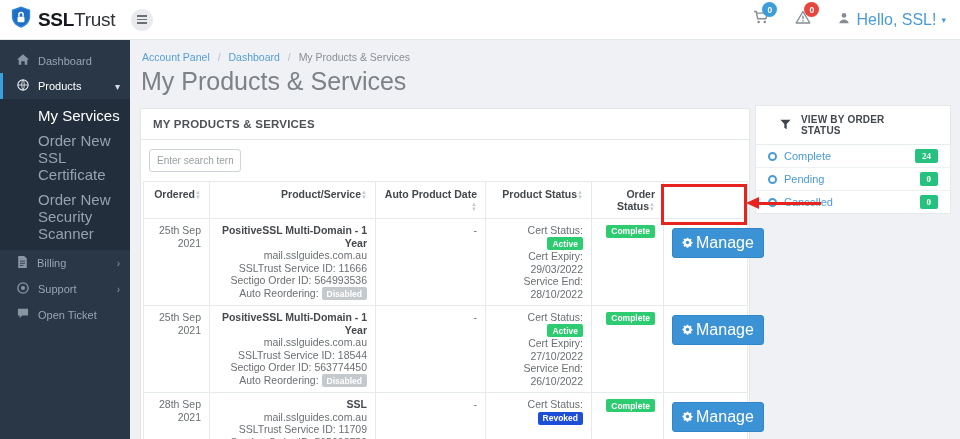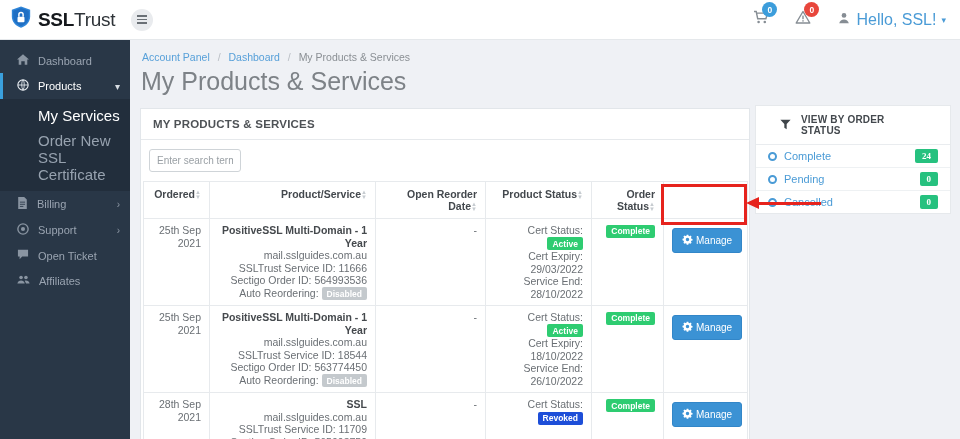--- a/index.html
+++ b/index.html
@@ -93,21 +93,21 @@
     padding:1.5px 5px; border-radius:2px; line-height:10px; vertical-align:middle;
   }
   .badge.green { background:#2ecc71; }
   .badge.yellow { background:#1d4ed8; }
   .badge.gray { background:#c4c9cd; }
 
   .manage-cell { text-align:center; vertical-align:top; padding-top:9px; }
   .manage-btn {
     display:inline-flex; align-items:center; gap:3px;
     background:#3b92d4; border:1px solid #3286c8; border-radius:3px;
-    color:#fff; font-size:10px; padding:5px 9px; cursor:pointer;
+    color:#fff; font-size:16px; padding:5px 9px; cursor:pointer;
     font-family:"Liberation Sans", sans-serif;
   }
 
   
   .side-panel {
     position:absolute; left:625px; top:65px; width:196px;
     background:#ffffff; border:1px solid #e6e9ec;
   }
   .sp-header {
     display:flex; align-items:center; gap:10px; padding:8px 24px;
@@ -211,20 +211,21 @@
           <circle cx="7" cy="7" r="6" fill="none" stroke="#e8edf2" stroke-width="1.3"></circle>
           <path d="M1 7h12M7 1c2 1.8 2 9.2 0 12M7 1c-2 1.8-2 9.2 0 12" fill="none" stroke="#e8edf2" stroke-width="1"></path>
         </svg>
       </span>
       <span>Products</span>
       <span class="chev">▾</span>
     </div>
     <div class="submenu">
       <span class="sub-item active">My Services</span>
       <span class="sub-item">Order New SSL Certificate</span>
+      <span class="sub-item">Order New Security Scanner</span>
     </div>
     <div class="side-item">
       <span>
         <svg width="11" height="12" viewBox="0 0 12 14">
             <path d="M1 0h7l3 3v11H1z" fill="#8a95a2"></path>
             <path d="M3 6h6M3 8.5h6M3 11h4" stroke="#293747" stroke-width="1"></path>
           </svg>
       </span>
       <span>Billing</span>
       <span class="chev">›</span>
@@ -239,31 +240,20 @@
       <span>Support</span>
       <span class="chev">›</span>
     </div>
     <div class="side-item">
       <span>
         <svg width="12" height="11" viewBox="0 0 14 13">
             <path d="M1 1h12v8H6l-3 3V9H1z" fill="#8a95a2"></path>
           </svg>
       </span>
       <span>Open Ticket</span>
-    </div>
-    <div class="side-item">
-      <span>
-        <svg width="13" height="11" viewBox="0 0 16 12">
-          <circle cx="5" cy="3.5" r="2.2" fill="#8a95a2"></circle>
-          <circle cx="11" cy="3.5" r="2.2" fill="#8a95a2"></circle>
-          <path d="M0.5 11c.4-2.6 2.2-3.8 4.5-3.8S9.1 8.4 9.5 11z" fill="#8a95a2"></path>
-          <path d="M9.5 7.5c.6-.2 1-.3 1.5-.3 2.3 0 4.1 1.2 4.5 3.8h-4.3" fill="#8a95a2"></path>
-        </svg>
-      </span>
-      <span>Affiliates</span>
     </div>
   </div>
 
   <div class="main">
 
     <div class="breadcrumb">
       <a>Account Panel</a>
       <span class="sep">/</span>
       <a>Dashboard</a>
       <span class="sep">/</span>
@@ -290,21 +280,21 @@
           <thead>
             <tr>
               <th><span>Ordered</span><span class="sort">
                     <i>▲</i>
                     <i>▼</i>
                   </span></th>
               <th><span>Product/Service</span><span class="sort">
                     <i>▲</i>
                     <i>▼</i>
                   </span></th>
-              <th><span>Open Reorder Date</span><span class="sort">
+              <th><span>Auto Product Date</span><span class="sort">
                     <i>▲</i>
                     <i>▼</i>
                   </span></th>
               <th><span>Product Status</span><span class="sort">
                     <i>▲</i>
                     <i>▼</i>
                   </span></th>
               <th><span>Order Status</span><span class="sort">
                     <i>▲</i>
                     <i>▼</i>
@@ -347,21 +337,21 @@
               <td>
                 <span class="line pname">PositiveSSL Multi-Domain - 1 Year</span>
                 <span class="line">mail.sslguides.com.au</span>
                 <span class="line">SSLTrust Service ID: 18544</span>
                 <span class="line">Sectigo Order ID: 563774450</span>
                 <span class="line"><span>Auto Reordering:</span> <span class="badge gray">Disabled</span></span>
               </td>
               <td>-</td>
               <td>
                 <span class="line"><span>Cert Status:</span> <span class="badge green">Active</span></span>
-                <span class="line">Cert Expiry: 18/10/2022</span>
+                <span class="line">Cert Expiry: 27/10/2022</span>
                 <span class="line">Service End: 26/10/2022</span>
               </td>
               <td><span class="badge green">Complete</span></td>
               <td class="manage-cell">
                 <button class="manage-btn">
                   <span>
                     <svg width="11" height="11" viewBox="0 0 16 16">
                         <path fill="#fff" fill-rule="evenodd" d="M6.8 1h2.4l.3 1.7c.5.1 1 .3 1.4.6l1.4-1 1.7 1.7-1 1.4c.3.4.5.9.6 1.4l1.7.3v2.4l-1.7.3c-.1.5-.3 1-.6 1.4l1 1.4-1.7 1.7-1.4-1c-.4.3-.9.5-1.4.6l-.3 1.7H6.8l-.3-1.7c-.5-.1-1-.3-1.4-.6l-1.4 1-1.7-1.7 1-1.4c-.3-.4-.5-.9-.6-1.4L.7 9.2V6.8l1.7-.3c.1-.5.3-1 .6-1.4l-1-1.4L3.7 2l1.4 1c.4-.3.9-.5 1.4-.6zM8 5.5A2.5 2.5 0 1 0 8 10.5 2.5 2.5 0 0 0 8 5.5z"></path>
                       </svg>
                   </span>

